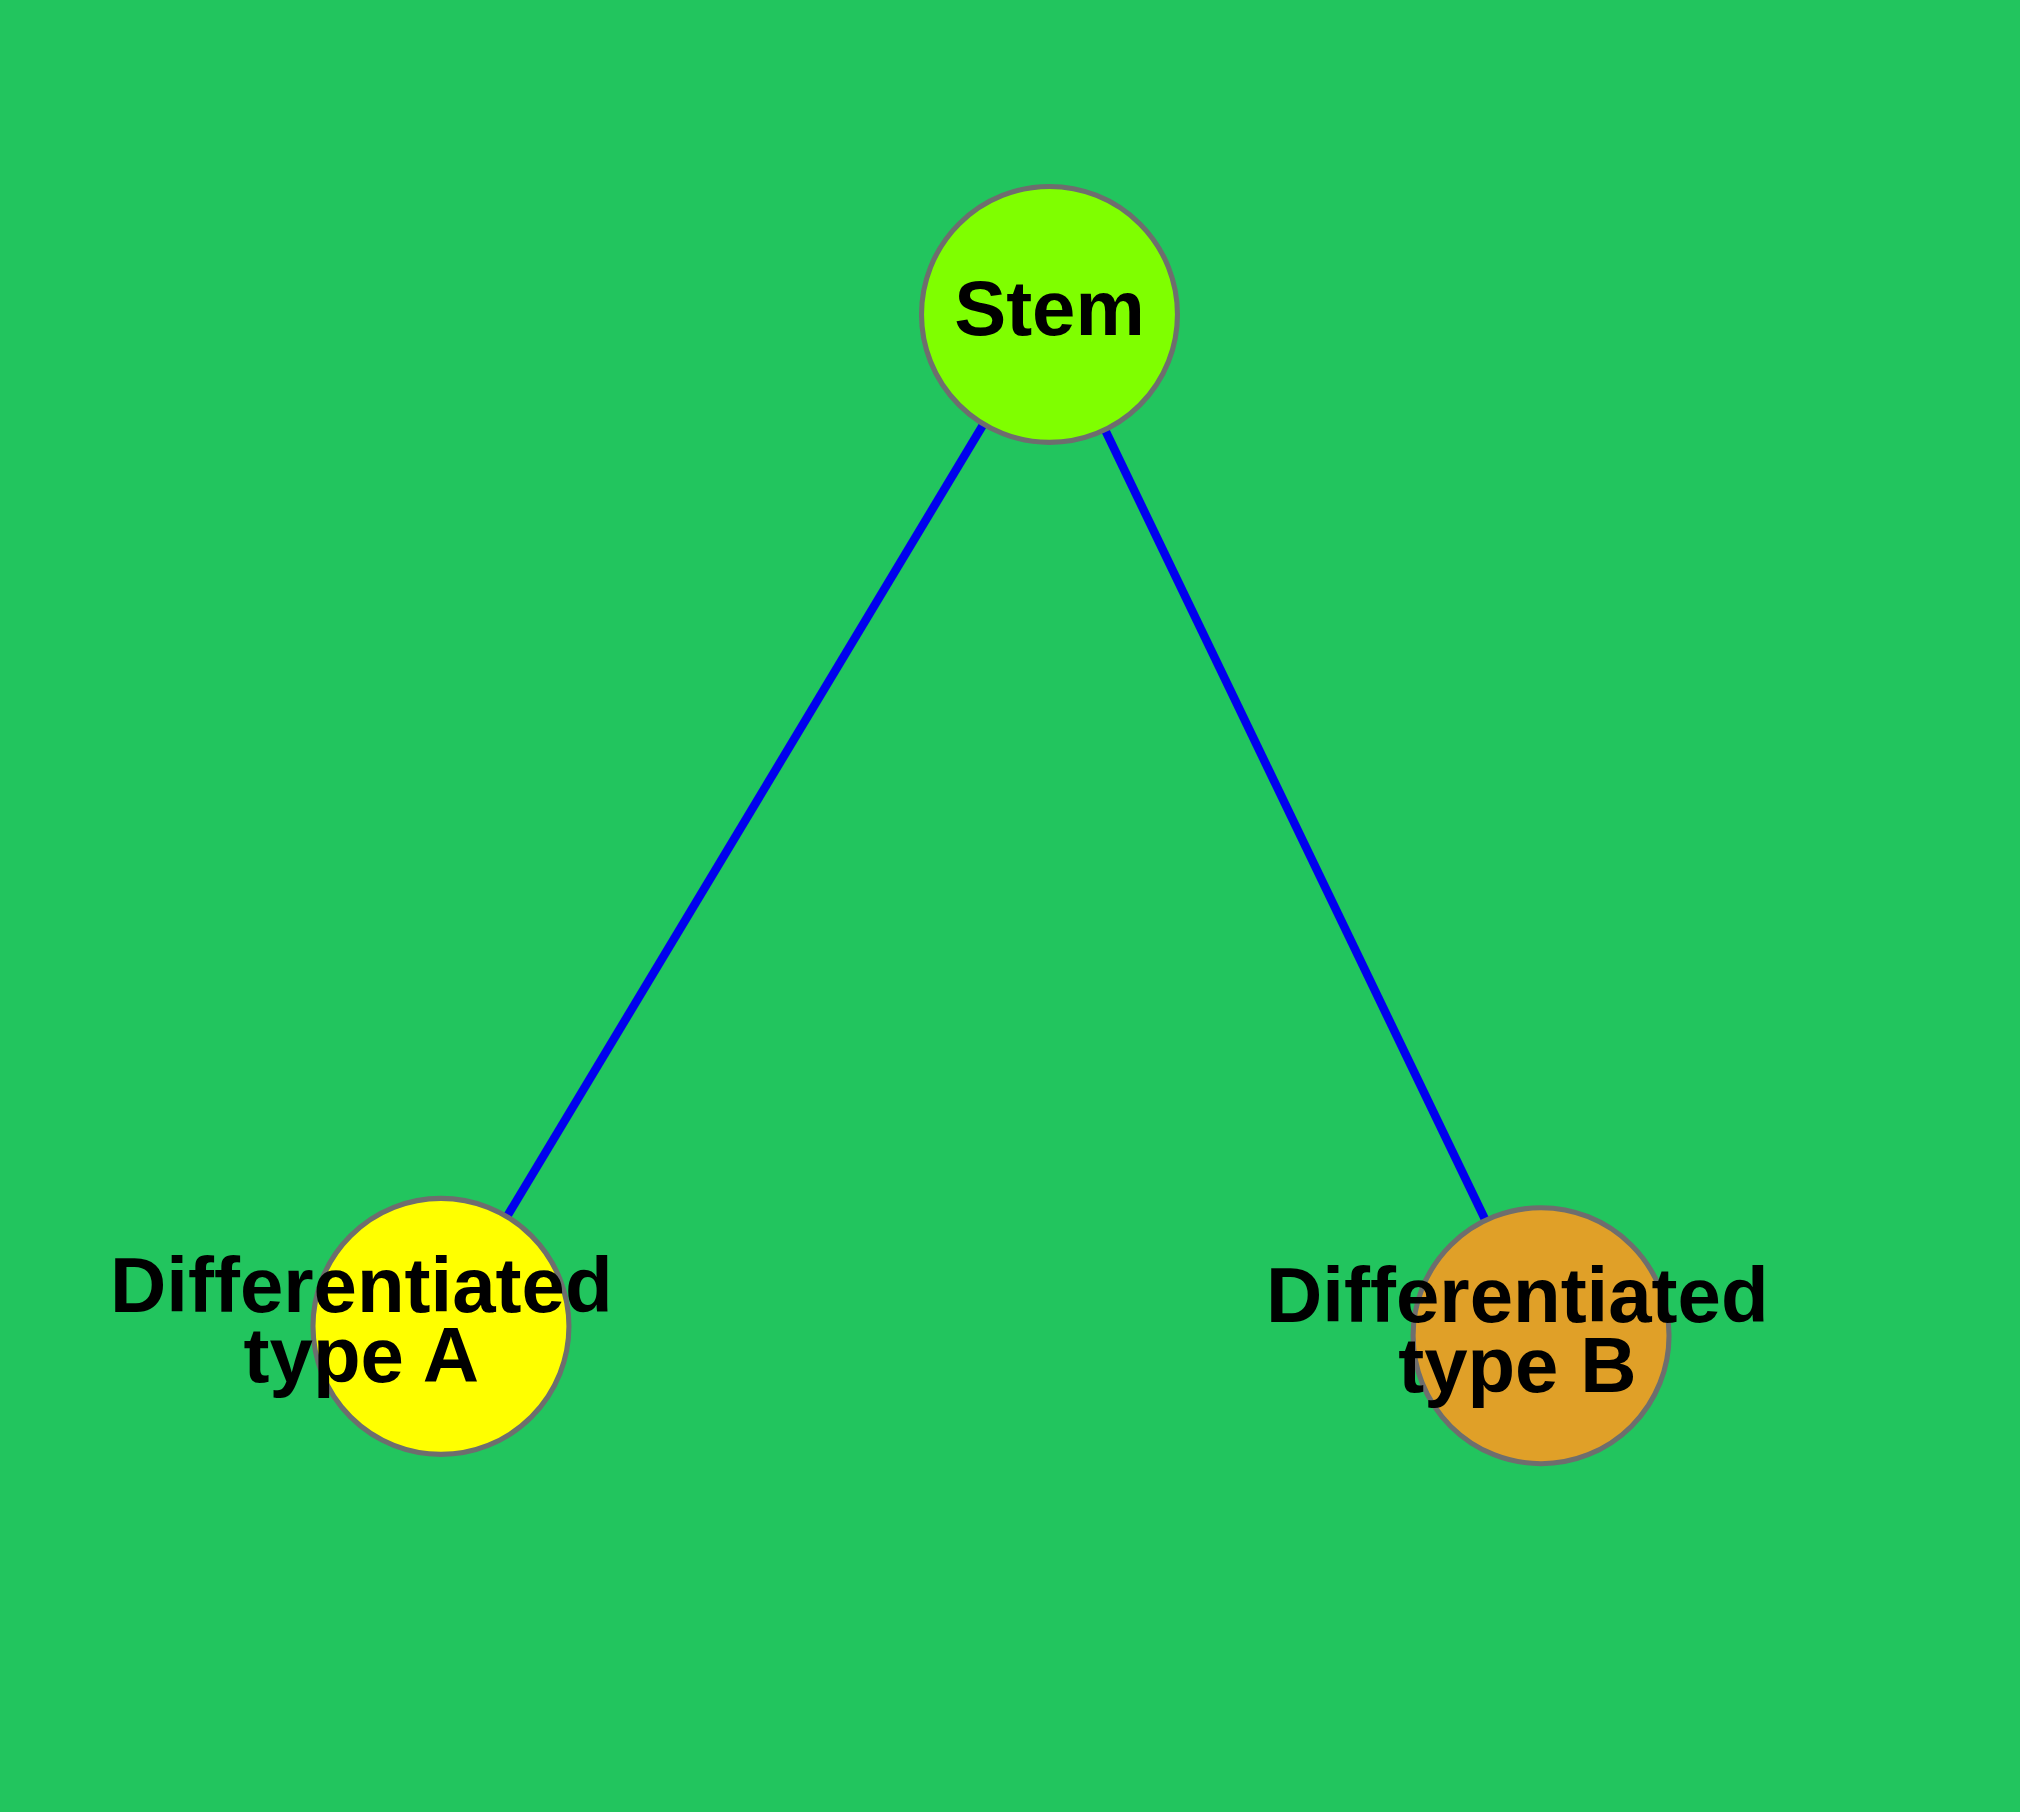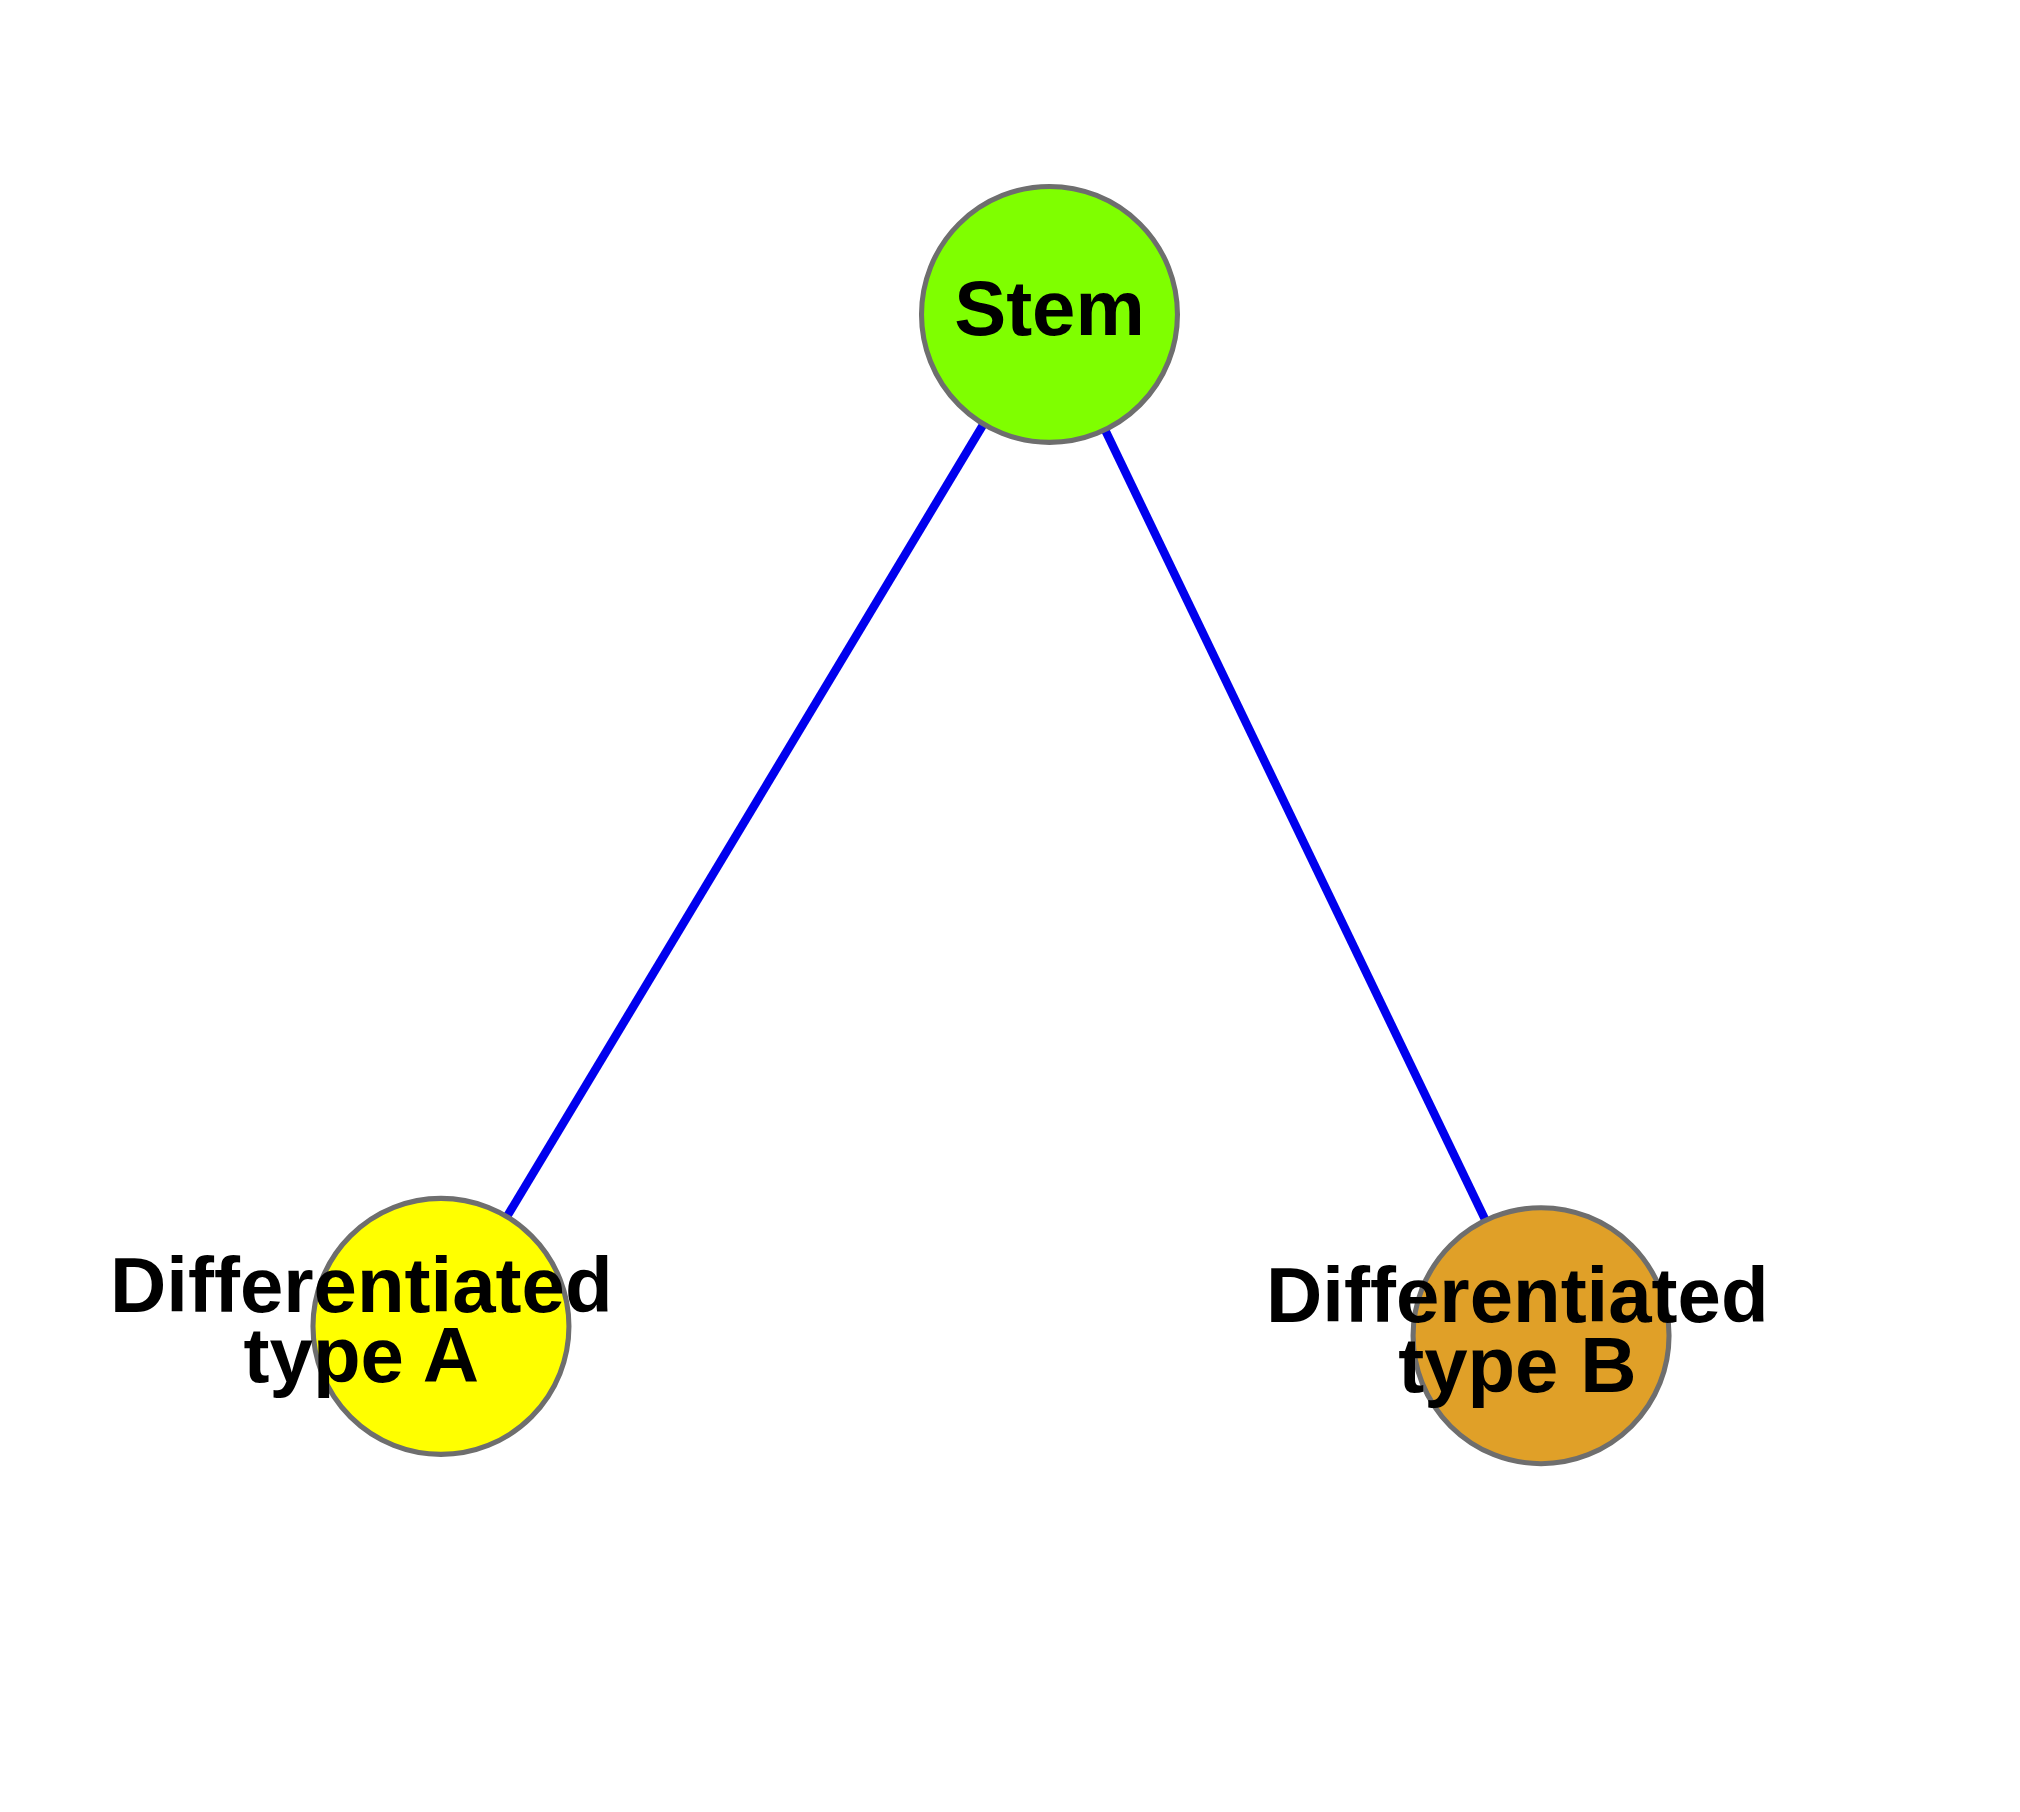--- a/index.html
+++ b/index.html
@@ -28,21 +28,21 @@
     font-weight: bold;
     fill: #000000;
     text-anchor: middle;
     dominant-baseline: middle;
     paint-order: normal;
   }
 </style>
 </head>
 <body>
 
-<div id="stage" style="width: 2021px; height: 1812px; background: #ffffff;">
+<div id="stage" style="width: 2021px; height: 1812px; background: #22c55e;">
   <svg id="graph-svg" viewBox="0 0 2384 2138" preserveAspectRatio="xMidYMid meet" aria-label="graph" style="width: 2021px; height: 1812px;">
     <g id="edges-layer">
         <line x1="1238" y1="371" x2="520" y2="1565" stroke="#0000ee" stroke-width="10" stroke-linecap="butt"></line>
         <line x1="1238" y1="371" x2="1818" y2="1576" stroke="#0000ee" stroke-width="10" stroke-linecap="butt"></line>
       </g>
     <g id="nodes-layer">
         <circle cx="1238" cy="371" r="151" fill="#7fff00" stroke="#6e6e6e" stroke-width="6"></circle>
         <circle cx="520" cy="1565" r="151" fill="#ffff00" stroke="#6e6e6e" stroke-width="6"></circle>
         <circle cx="1818" cy="1576" r="151" fill="#e0a028" stroke="#6e6e6e" stroke-width="6"></circle>
       </g>

